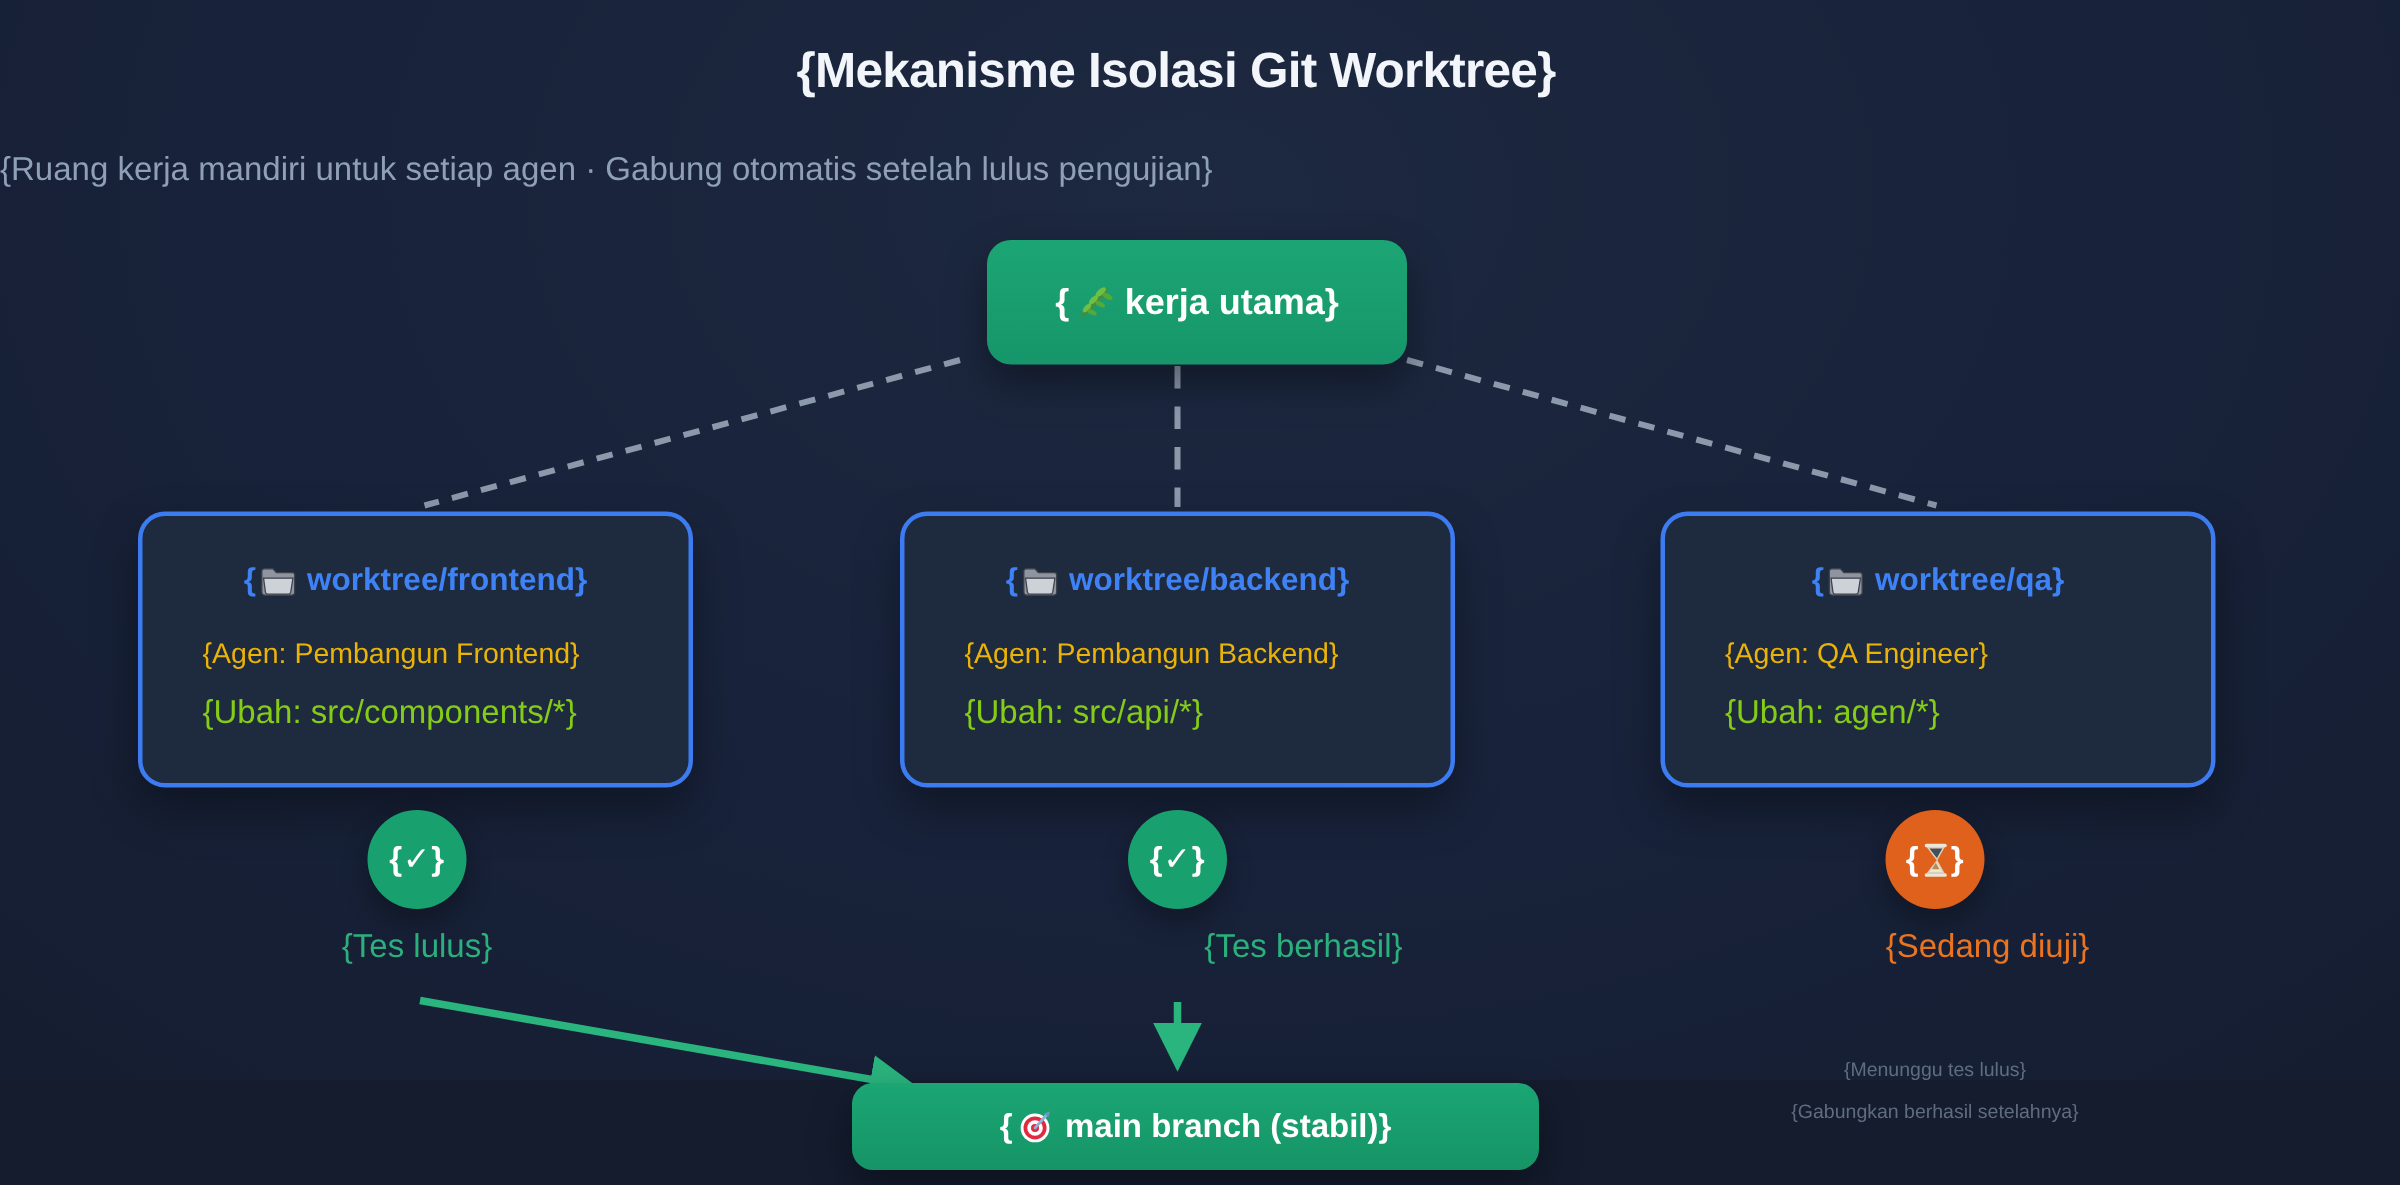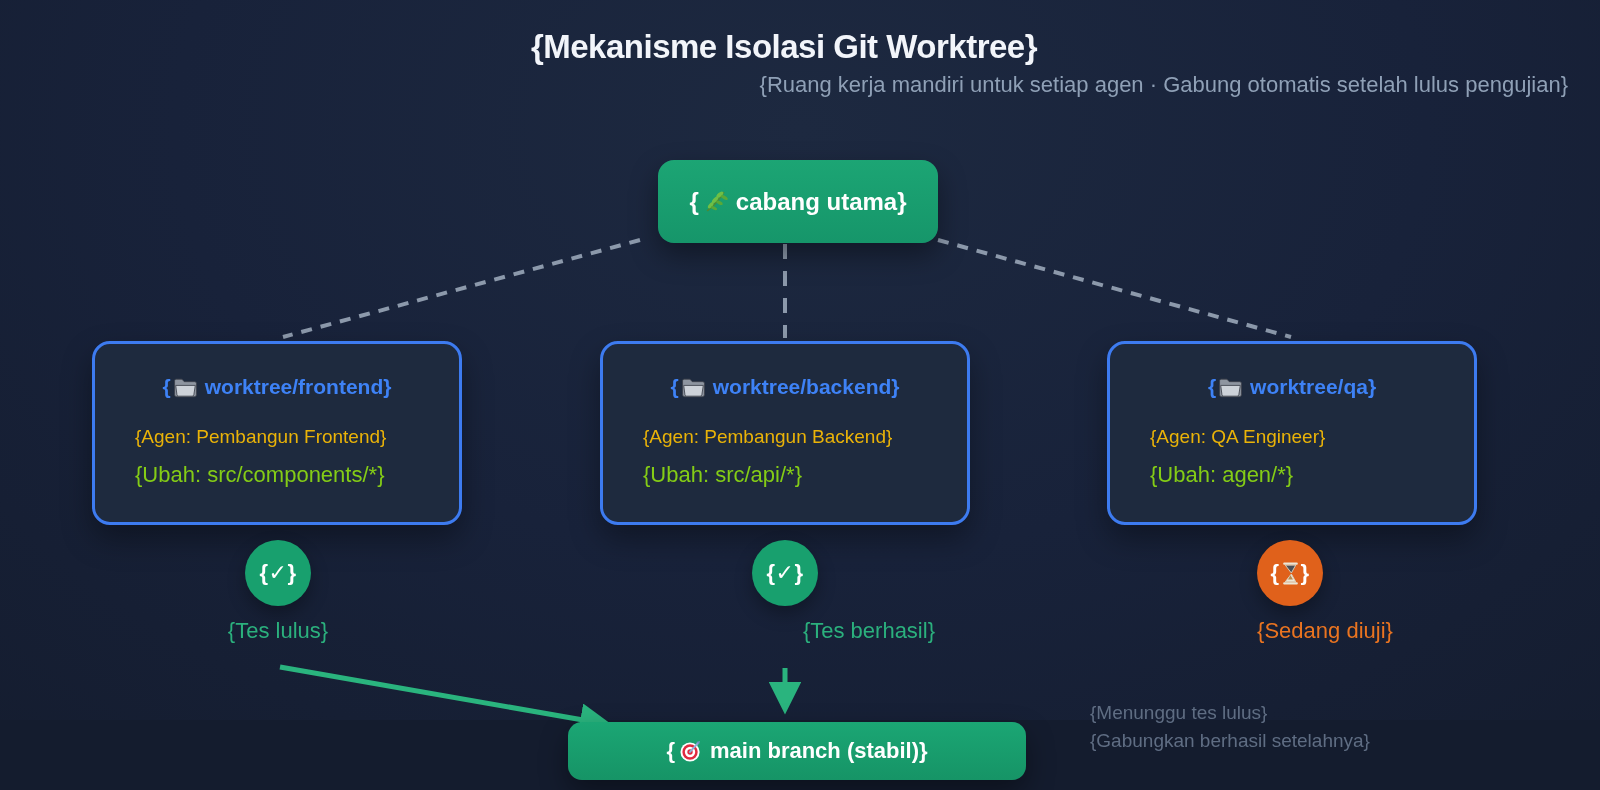--- a/index.html
+++ b/index.html
@@ -10,21 +10,21 @@
   }
   .canvas{
     position:relative;width:1600px;height:720px;
     background:radial-gradient(1300px 900px at 50% 18%, #1d2940 0%, #18223a 48%, #141c2e 100%);
   }
   .page-title{
     position:absolute;top:28px;left:0;width:1568px;text-align:center;
     color:#f2f5fa;font-size:33px;font-weight:800;letter-spacing:-0.5px;
   }
   .page-subtitle{
-    position:absolute;top:72px;left:0;width:1568px;text-align:right;
+    position:absolute;top:100px;left:0;width:1568px;text-align:left;
     color:#8fa0b6;font-size:22px;font-weight:400;
   }
   .connectors{position:absolute;left:0;top:0;pointer-events:none;}
   .dash{stroke:#8c99ab;stroke-width:4;stroke-dasharray:11 9;fill:none;}
   .dash-long{stroke-dasharray:15 12;}
   .arrow{stroke:#2ab47e;stroke-width:5;fill:none;}
   .node{
     position:absolute;display:flex;align-items:center;justify-content:center;
     color:#ffffff;font-weight:700;
     box-shadow:0 12px 28px rgba(0,0,0,.38);
@@ -61,22 +61,22 @@
   .status-green{background:#18a06e;}
   .status-orange{background:#e0611b;}
   .status-circle .ic{display:inline-flex;align-items:center;margin:0 2px;}
   .status-label{
     position:absolute;top:618px;width:300px;text-align:center;
     font-size:22px;font-weight:400;
   }
   .label-green{color:#2bb07d;}
   .label-orange{color:#ea7420;}
   .pending-note{
-    position:absolute;top:699px;left:1090px;width:400px;text-align:left;
-    color:#5f6d83;font-size:19px;line-height:28px;font-weight:400;
+    position:absolute;top:699px;left:1090px;width:400px;text-align:center;
+    color:#5f6d83;font-size:13px;line-height:28px;font-weight:400;
   }
 </style>
 </head>
 <body>
 
 <div class="canvas">
 
   <svg class="connectors" width="1600" height="790" viewBox="0 0 1600 790">
     <defs>
       <marker id="ah" viewBox="0 0 10 10" refX="8" refY="5" markerWidth="6.5" markerHeight="6.5" orient="auto" markerUnits="strokeWidth">
@@ -99,21 +99,21 @@
       <svg width="25" height="25" viewBox="0 0 24 24">
         <path d="M4 21 C9 17 15 11 20 3" stroke="#4c8a33" stroke-width="1.8" fill="none"></path>
         <ellipse cx="16.2" cy="5.4" rx="4" ry="1.9" fill="#6fbf45" transform="rotate(-40 16.2 5.4)"></ellipse>
         <ellipse cx="20.5" cy="8.2" rx="3.6" ry="1.7" fill="#58a838" transform="rotate(30 20.5 8.2)"></ellipse>
         <ellipse cx="11.6" cy="10.4" rx="3.8" ry="1.8" fill="#6fbf45" transform="rotate(-45 11.6 10.4)"></ellipse>
         <ellipse cx="15.8" cy="13.2" rx="3.4" ry="1.6" fill="#58a838" transform="rotate(28 15.8 13.2)"></ellipse>
         <ellipse cx="7.4" cy="15.6" rx="3.6" ry="1.7" fill="#6fbf45" transform="rotate(-48 7.4 15.6)"></ellipse>
         <ellipse cx="10.6" cy="18.4" rx="3.2" ry="1.5" fill="#58a838" transform="rotate(25 10.6 18.4)"></ellipse>
       </svg>
     </span>
-    <span>cabang utama}</span>
+    <span>kerja utama}</span>
   </div>
 
   <div class="card" style="left:92px;">
     <div class="card-title">
       <span>{</span>
       <span class="ic">
         <svg width="25" height="21" viewBox="0 0 24 20">
           <path d="M1.5 3.5 a1.5 1.5 0 0 1 1.5 -1.5 h5.6 l2.2 2.4 h10.2 a1.5 1.5 0 0 1 1.5 1.5 v11 a2 2 0 0 1 -2 2 h-17 a2 2 0 0 1 -2 -2 z" fill="#8e95a0" stroke="#3c414a" stroke-width="0.8"></path>
           <path d="M2.6 8 h18.8 l-1.4 9 a1.6 1.6 0 0 1 -1.6 1.3 h-13 a1.6 1.6 0 0 1 -1.6 -1.3 z" fill="#cdd2d9" stroke="#3c414a" stroke-width="0.8"></path>
         </svg>

